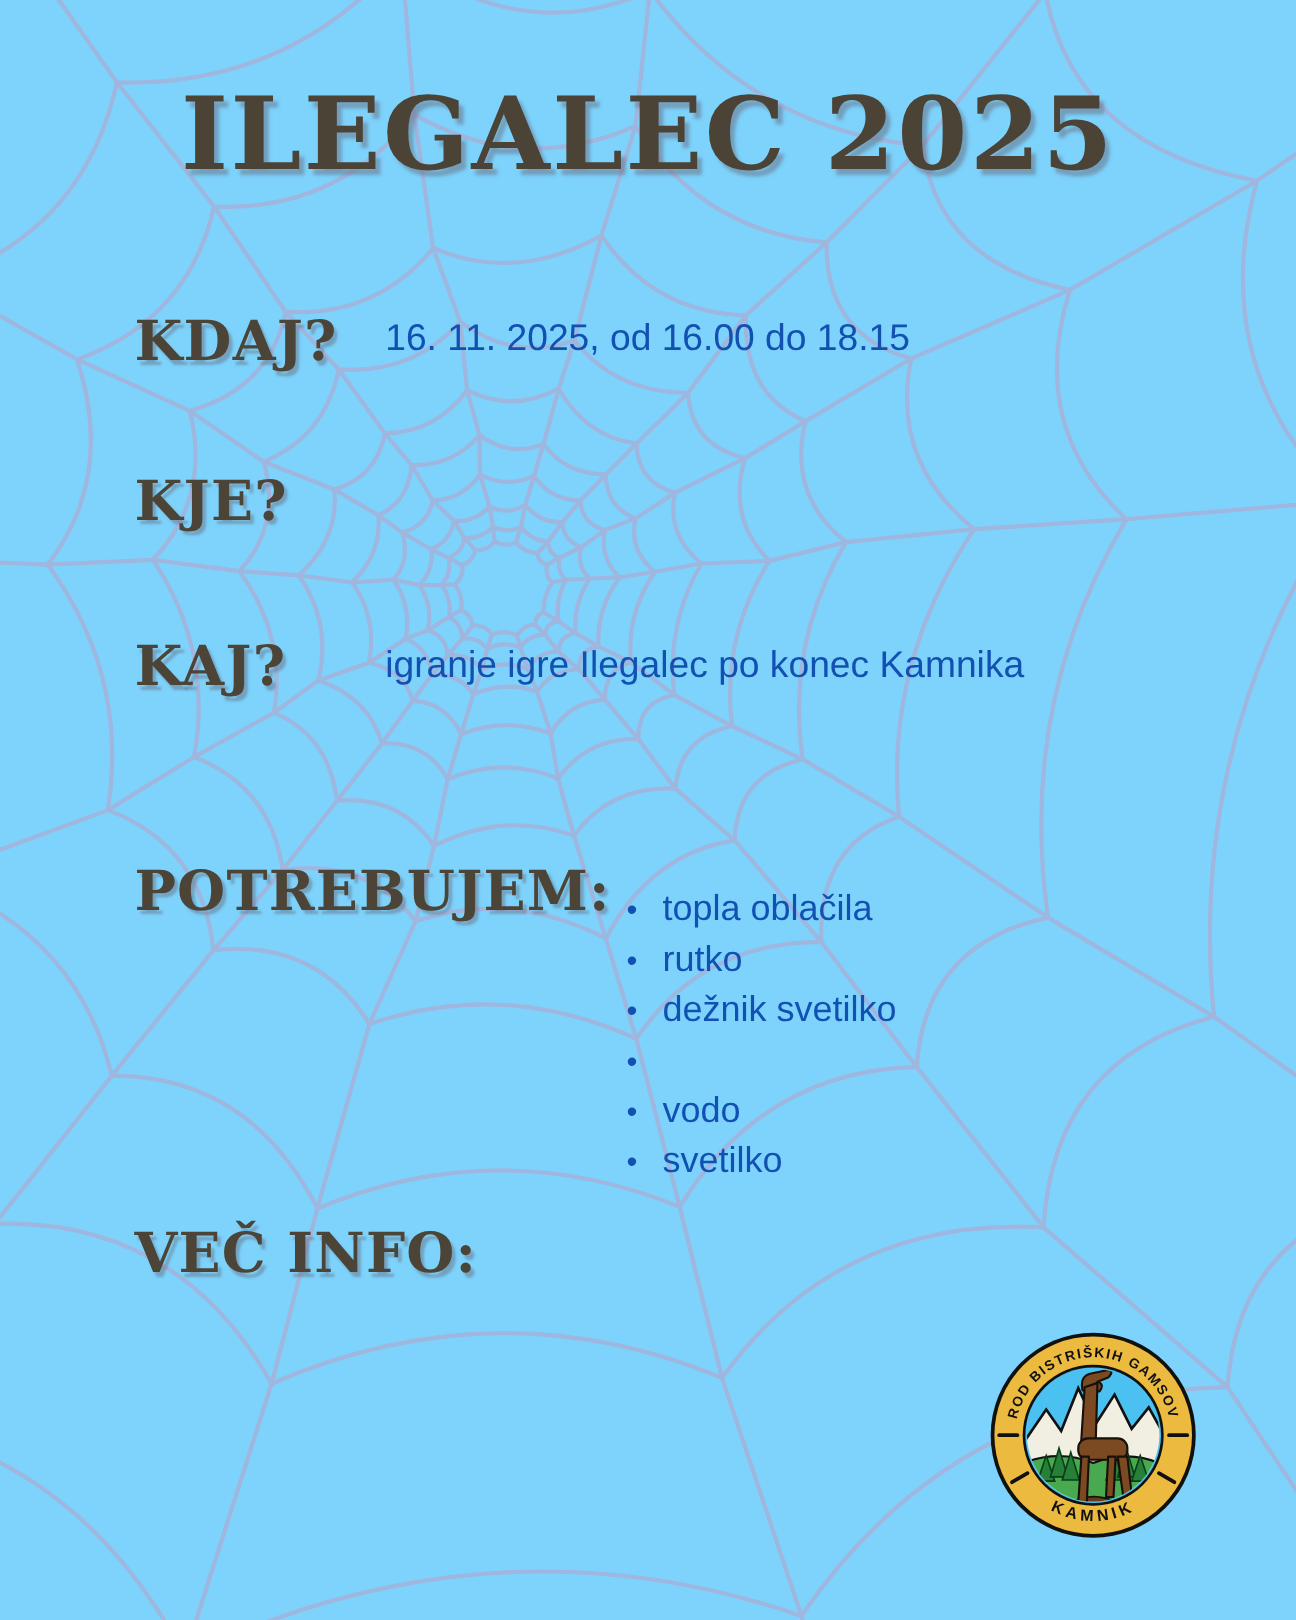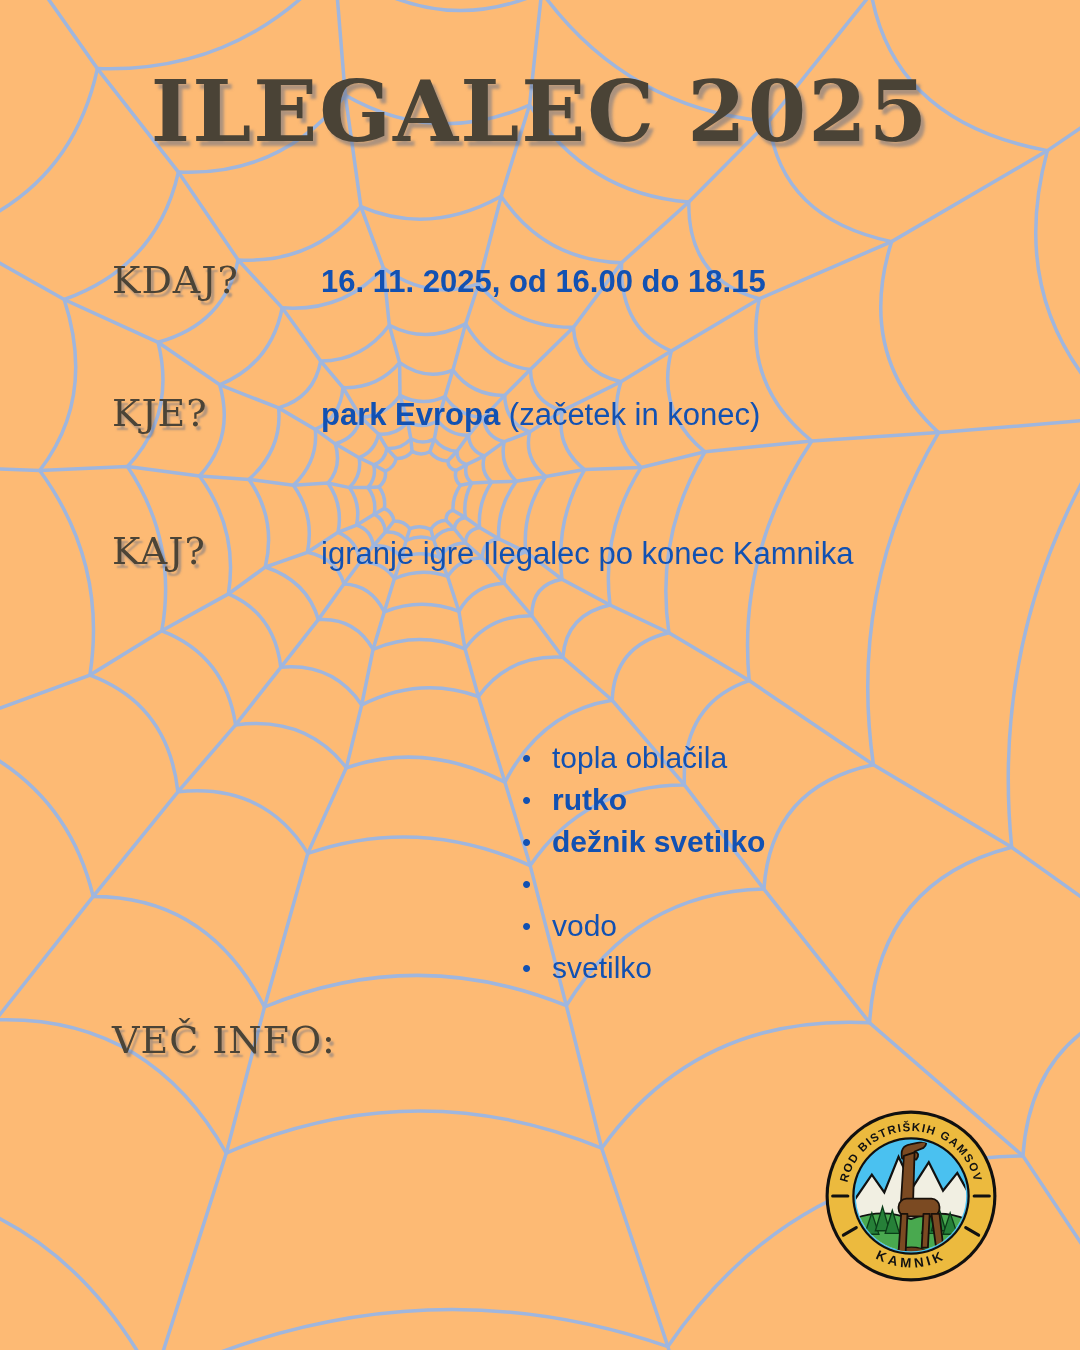--- a/index.html
+++ b/index.html
@@ -20,37 +20,37 @@
     font-weight:bold;
     font-size:84px;
     letter-spacing:2px;
     color:#4a4336;
     text-shadow:4px 5px 3px rgba(106,113,133,.55);
     white-space:nowrap;
   }
   .hlabel{
     position:absolute;left:112px;
     font-family:"DejaVu Serif",serif;
-    font-weight:normal;
-    font-size:38px;
+    font-weight:bold;
+    font-size:46px;
     letter-spacing:1px;
     color:#4b4437;
     text-shadow:3px 4px 2px rgba(106,113,133,.5);
     white-space:nowrap;
     line-height:1;
   }
   .hvalue{
     position:absolute;left:321px;
     font-size:31px;
     font-weight:normal;
     color:#1251b2;
     line-height:1.15;
     white-space:nowrap;
   }
-  .b{font-weight:bold;text-align:center;}
+  .b{font-weight:normal;text-align:center;}
   .checklist{
     position:absolute;left:522px;top:737px;
     margin:0;padding:0;list-style:none;
   }
   .checklist li{
     display:flex;align-items:center;
     height:42px;
     font-size:30px;
     color:#1251b2;
   }
@@ -66,21 +66,21 @@
   }
   .logo text{
     font-family:"Liberation Sans",sans-serif;
     font-weight:bold;
     fill:#111;
   }
 </style>
 </head>
 <body>
 
-<div class="poster" style="background: #fdba74;">
+<div class="poster" style="background: #7dd3fc;">
 
   <svg id="web" viewBox="0 0 1080 1350" xmlns="http://www.w3.org/2000/svg">
       <path d="M460.3,485.3 Q452.3,496.9 453.0,510.3 Q446.0,512.2 446.0,520.3 Q436.2,520.7 430.8,529.4 Q420.3,524.4 409.9,528.7 Q404.0,520.7 393.8,521.0 Q392.8,511.8 384.3,508.5 Q386.2,496.8 379.0,486.9 Q386.7,480.3 385.3,471.1 Q394.2,467.8 396.2,458.5 Q406.0,459.1 412.1,451.4 Q420.8,456.2 429.8,451.8 Q436.5,460.4 447.8,461.0 Q448.1,468.7 456.1,470.5 Q453.6,479.4 460.3,485.3 Z" fill="none" stroke="#9fb6de" stroke-width="3.5" stroke-linecap="round"></path>
       <path d="M471.7,483.1 Q462.7,499.1 465.4,517.5 Q455.1,519.2 454.3,528.9 Q441.1,528.9 433.6,539.5 Q419.9,534.0 406.1,540.5 Q398.6,530.8 385.3,532.1 Q384.6,519.2 374.2,514.2 Q376.9,499.5 367.9,487.4 Q376.7,477.8 373.7,464.8 Q385.1,460.6 386.9,448.4 Q401.4,449.2 410.8,438.8 Q422.3,445.1 434.3,439.1 Q442.5,450.6 456.9,451.3 Q456.7,461.8 466.6,464.6 Q463.3,475.8 471.7,483.1 Z" fill="none" stroke="#9fb6de" stroke-width="3.5" stroke-linecap="round"></path>
       <path d="M491.5,482.1 Q477.7,503.1 479.6,527.6 Q466.2,529.9 465.4,542.9 Q448.6,543.0 439.7,557.4 Q420.5,549.6 401.5,558.0 Q391.3,544.5 373.3,546.0 Q371.5,530.1 356.5,525.2 Q361.0,504.4 349.5,487.6 Q362.2,474.7 359.1,457.7 Q375.0,451.2 378.5,434.1 Q396.4,435.4 407.8,421.9 Q422.5,429.6 437.8,420.8 Q449.2,435.5 468.5,435.3 Q469.7,450.9 484.5,455.9 Q479.8,471.5 491.5,482.1 Z" fill="none" stroke="#9fb6de" stroke-width="3.5" stroke-linecap="round"></path>
       <path d="M516.3,481.2 Q497.0,507.6 498.7,538.7 Q482.1,541.3 482.5,557.9 Q459.7,557.9 447.6,576.4 Q420.9,567.0 394.4,578.6 Q382.4,560.8 360.0,562.3 Q357.5,540.5 338.0,532.4 Q343.4,505.6 328.0,483.1 Q342.2,466.7 335.2,443.8 Q356.6,437.6 360.7,417.1 Q385.1,416.3 400.0,395.4 Q422.2,407.2 445.0,396.5 Q459.0,416.9 483.6,417.3 Q485.0,436.7 504.2,441.7 Q499.4,464.9 516.3,481.2 Z" fill="none" stroke="#9fb6de" stroke-width="3.5" stroke-linecap="round"></path>
       <path d="M545.8,476.5 Q521.9,511.3 525.8,551.9 Q503.6,558.3 504.1,583.2 Q474.1,584.4 458.9,611.3 Q421.4,596.9 384.3,611.8 Q370.8,584.9 343.9,584.0 Q337.0,558.8 307.4,552.3 Q314.8,515.4 293.4,485.3 Q318.3,461.3 315.3,429.4 Q340.1,418.3 343.0,387.6 Q377.1,388.9 399.6,362.7 Q425.5,381.2 452.9,370.1 Q471.7,395.6 504.7,395.4 Q505.5,422.8 529.7,432.0 Q523.6,458.5 545.8,476.5 Z" fill="none" stroke="#9fb6de" stroke-width="3.5" stroke-linecap="round"></path>
       <path d="M584.6,469.6 Q554.9,520.3 562.0,579.2 Q531.7,584.6 531.9,615.8 Q489.1,615.2 465.0,648.8 Q419.2,630.0 373.1,649.3 Q354.6,617.2 318.3,619.6 Q307.2,580.9 265.3,567.0 Q276.7,519.2 249.0,479.4 Q282.5,449.2 278.6,407.9 Q314.1,397.2 320.7,361.1 Q362.8,360.7 389.3,325.2 Q426.6,344.4 465.6,323.9 Q488.6,364.0 530.4,369.6 Q531.3,402.1 562.5,410.6 Q555.1,446.1 584.6,469.6 Z" fill="none" stroke="#9fb6de" stroke-width="3.5" stroke-linecap="round"></path>
       <path d="M641.2,467.4 Q600.9,530.7 610.0,605.0 Q566.4,614.2 562.8,657.2 Q508.5,654.4 478.4,696.5 Q420.1,675.4 361.7,704.9 Q333.1,662.6 280.8,667.3 Q274.5,613.7 228.4,593.9 Q238.7,529.5 199.5,476.0 Q234.9,437.5 219.7,384.8 Q271.2,363.5 282.2,307.8 Q343.3,312.2 383.5,268.2 Q429.8,301.6 478.7,283.6 Q513.3,327.6 573.4,327.3 Q575.9,370.8 620.9,381.7 Q605.7,432.4 641.2,467.4 Z" fill="none" stroke="#9fb6de" stroke-width="3.5" stroke-linecap="round"></path>
       <path d="M704.9,451.8 Q654.9,536.0 668.9,632.7 Q614.1,645.3 612.2,700.3 Q541.9,711.1 504.9,782.1 Q424.9,740.8 346.3,767.8 Q306.4,715.6 235.6,724.9 Q225.3,655.3 161.8,630.8 Q177.7,541.6 127.5,466.5 Q176.1,414.7 158.1,342.3 Q224.8,323.8 238.1,259.9 Q314.0,264.1 360.9,206.7 Q429.7,236.1 501.2,196.2 Q544.4,260.7 621.6,262.7 Q619.3,328.8 671.3,351.0 Q656.0,412.1 704.9,451.8 Z" fill="none" stroke="#9fb6de" stroke-width="3.5" stroke-linecap="round"></path>
@@ -105,25 +105,25 @@
       <path d="M447.8,461.0 L456.9,451.3 L468.5,435.3 L483.6,417.3 L504.7,395.4 L530.4,369.6 L573.4,327.3 L621.6,262.7 L688.8,202.0 L768.8,121.4 L871.2,-6.4 L1038.4,-202.2 L1259.1,-458.7 L1567.6,-745.4" fill="none" stroke="#9fb6de" stroke-width="3.5" stroke-linecap="round"></path>
       <path d="M456.1,470.5 L466.6,464.6 L484.5,455.9 L504.2,441.7 L529.7,432.0 L562.5,410.6 L620.9,381.7 L671.3,351.0 L759.3,298.8 L891.6,241.6 L1047.4,150.6 L1206.4,41.8 L1473.9,-62.4 L1905.8,-306.4" fill="none" stroke="#9fb6de" stroke-width="3.5" stroke-linecap="round"></path>
     </svg>
 
   <div class="title">ILEGALEC 2025</div>
 
   <div class="hlabel" style="top:261px">KDAJ?</div>
   <div class="hvalue b" style="top:264px">16. 11. 2025, od 16.00 do 18.15</div>
 
   <div class="hlabel" style="top:394px">KJE?</div>
-  <div class="hvalue" style="top:397px"><span class="b">park Evropa</span><span> (začetek in konec)</span></div>
 
   <div class="hlabel" style="top:532px">KAJ?</div>
   <div class="hvalue" style="top:536px">igranje igre Ilegalec po konec Kamnika</div>
 
+  <div class="hlabel" style="top:719px">POTREBUJEM:</div>
 
   <ul class="checklist">
       <li>
         <span class="dot">•</span>
         <span>topla oblačila</span>
       </li>
       <li>
         <span class="dot">•</span>
         <span class="b">rutko</span>
       </li>

